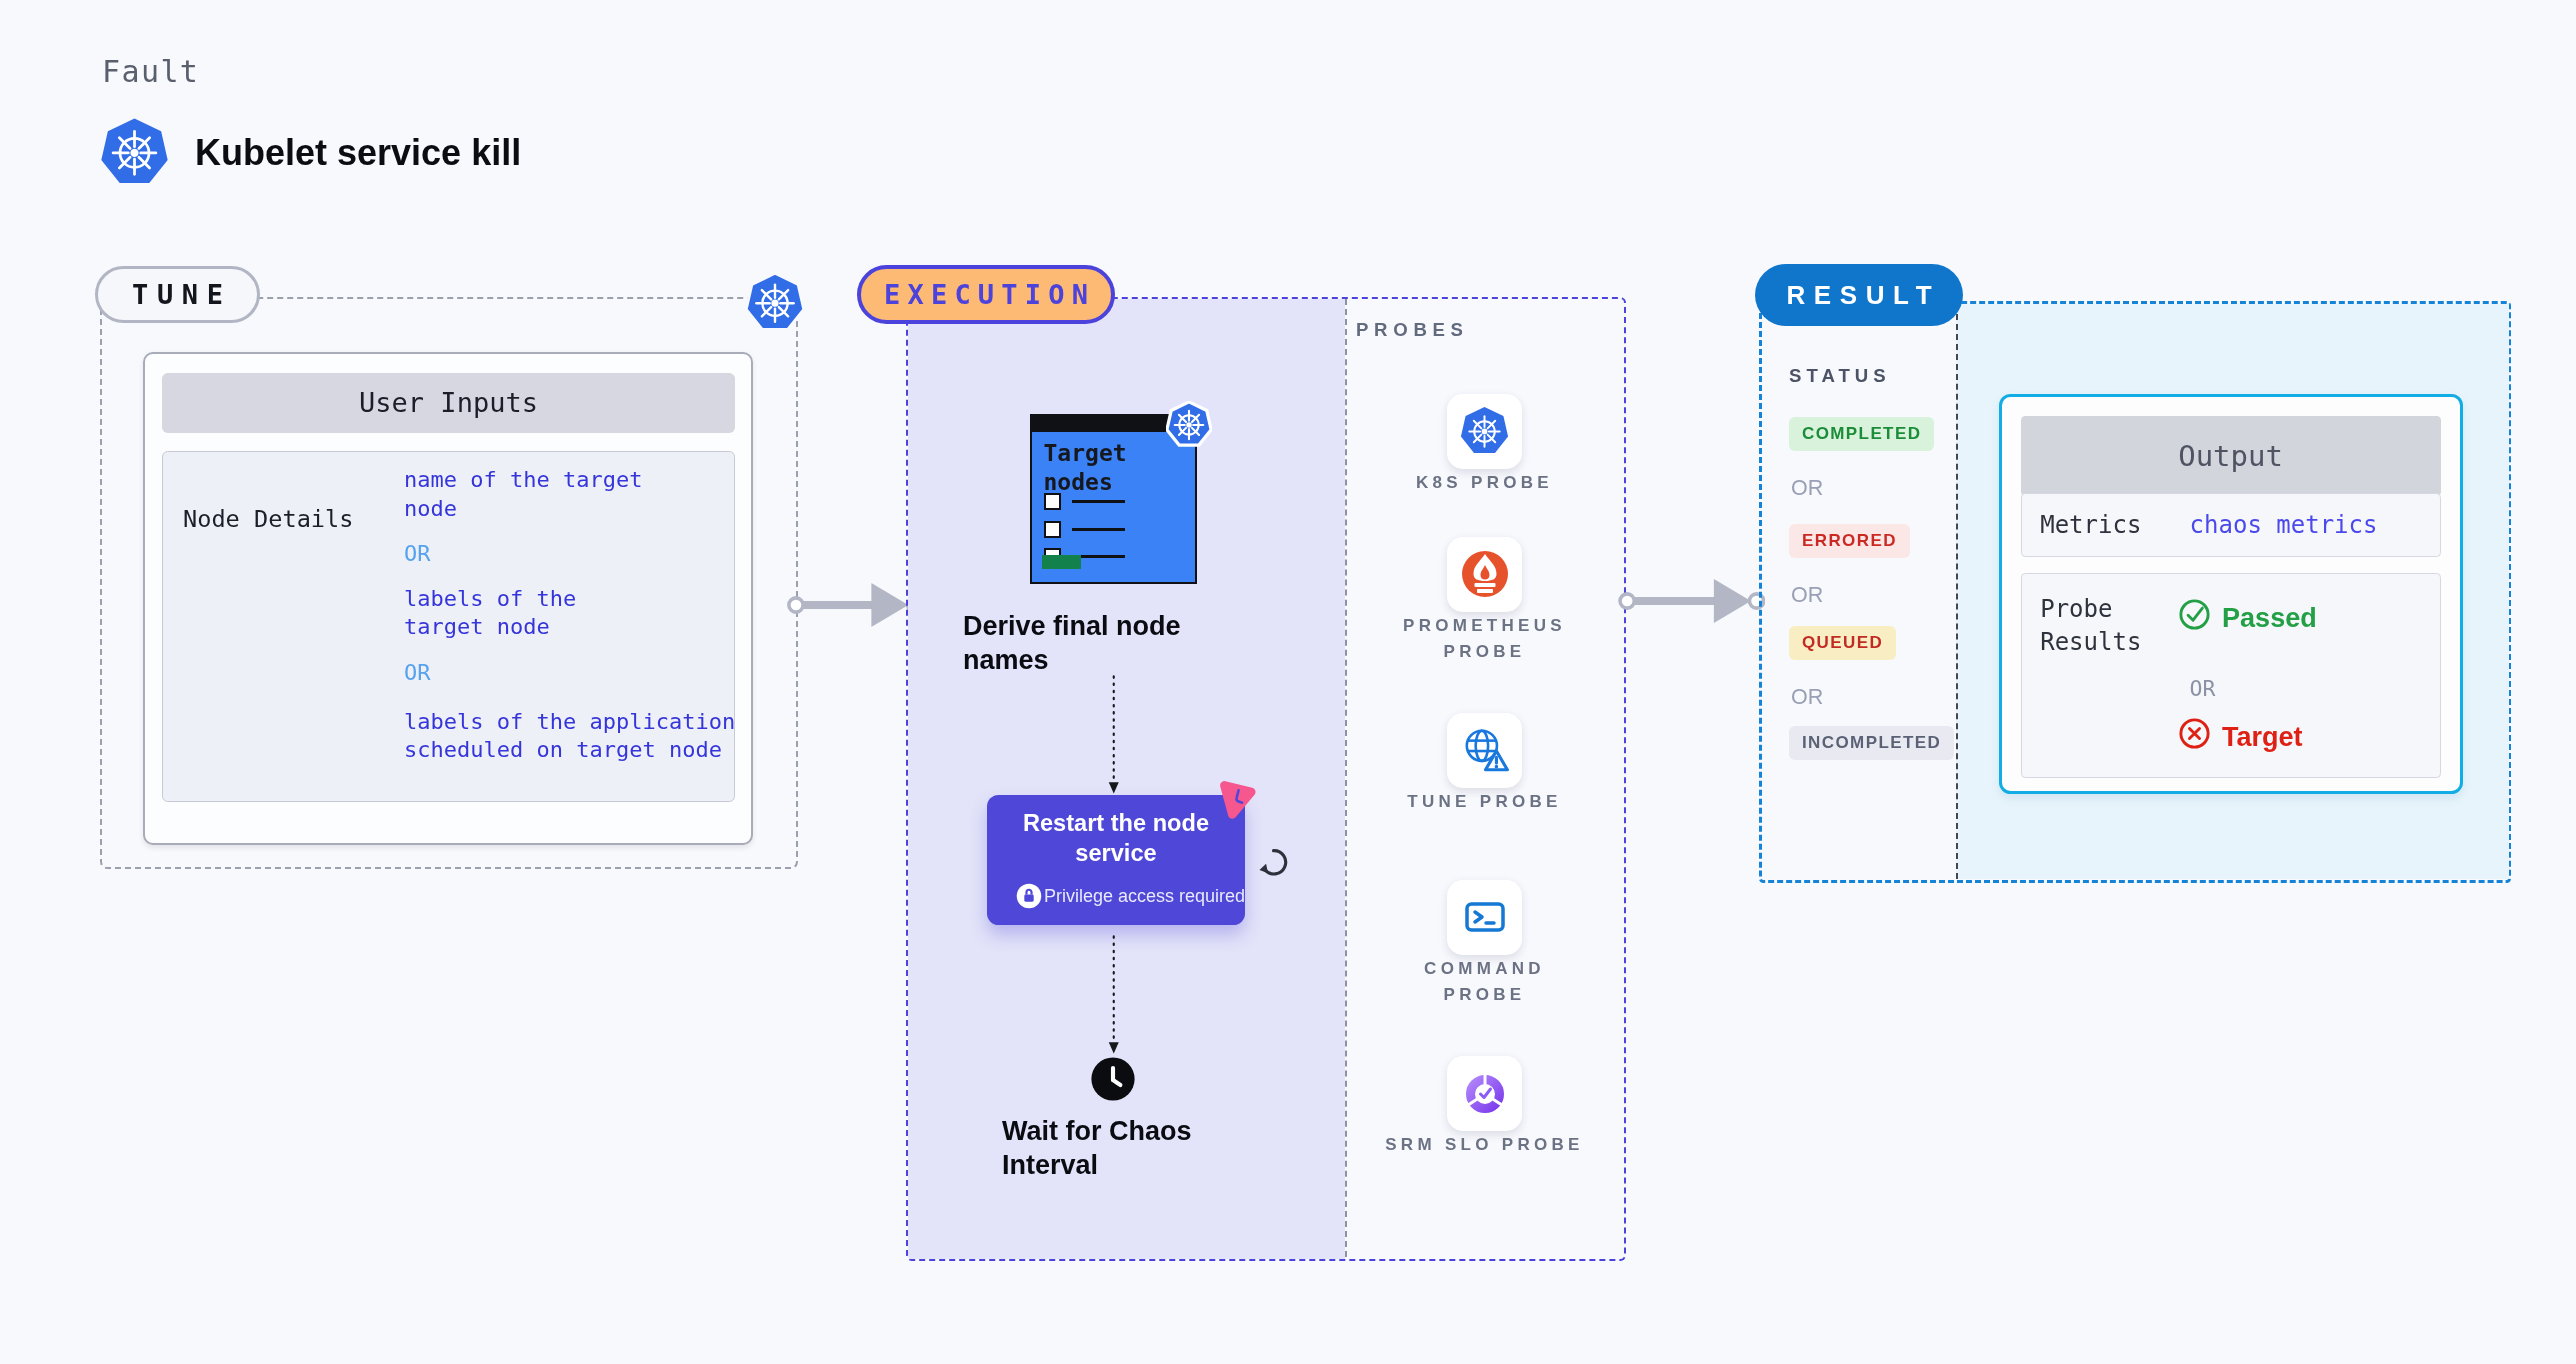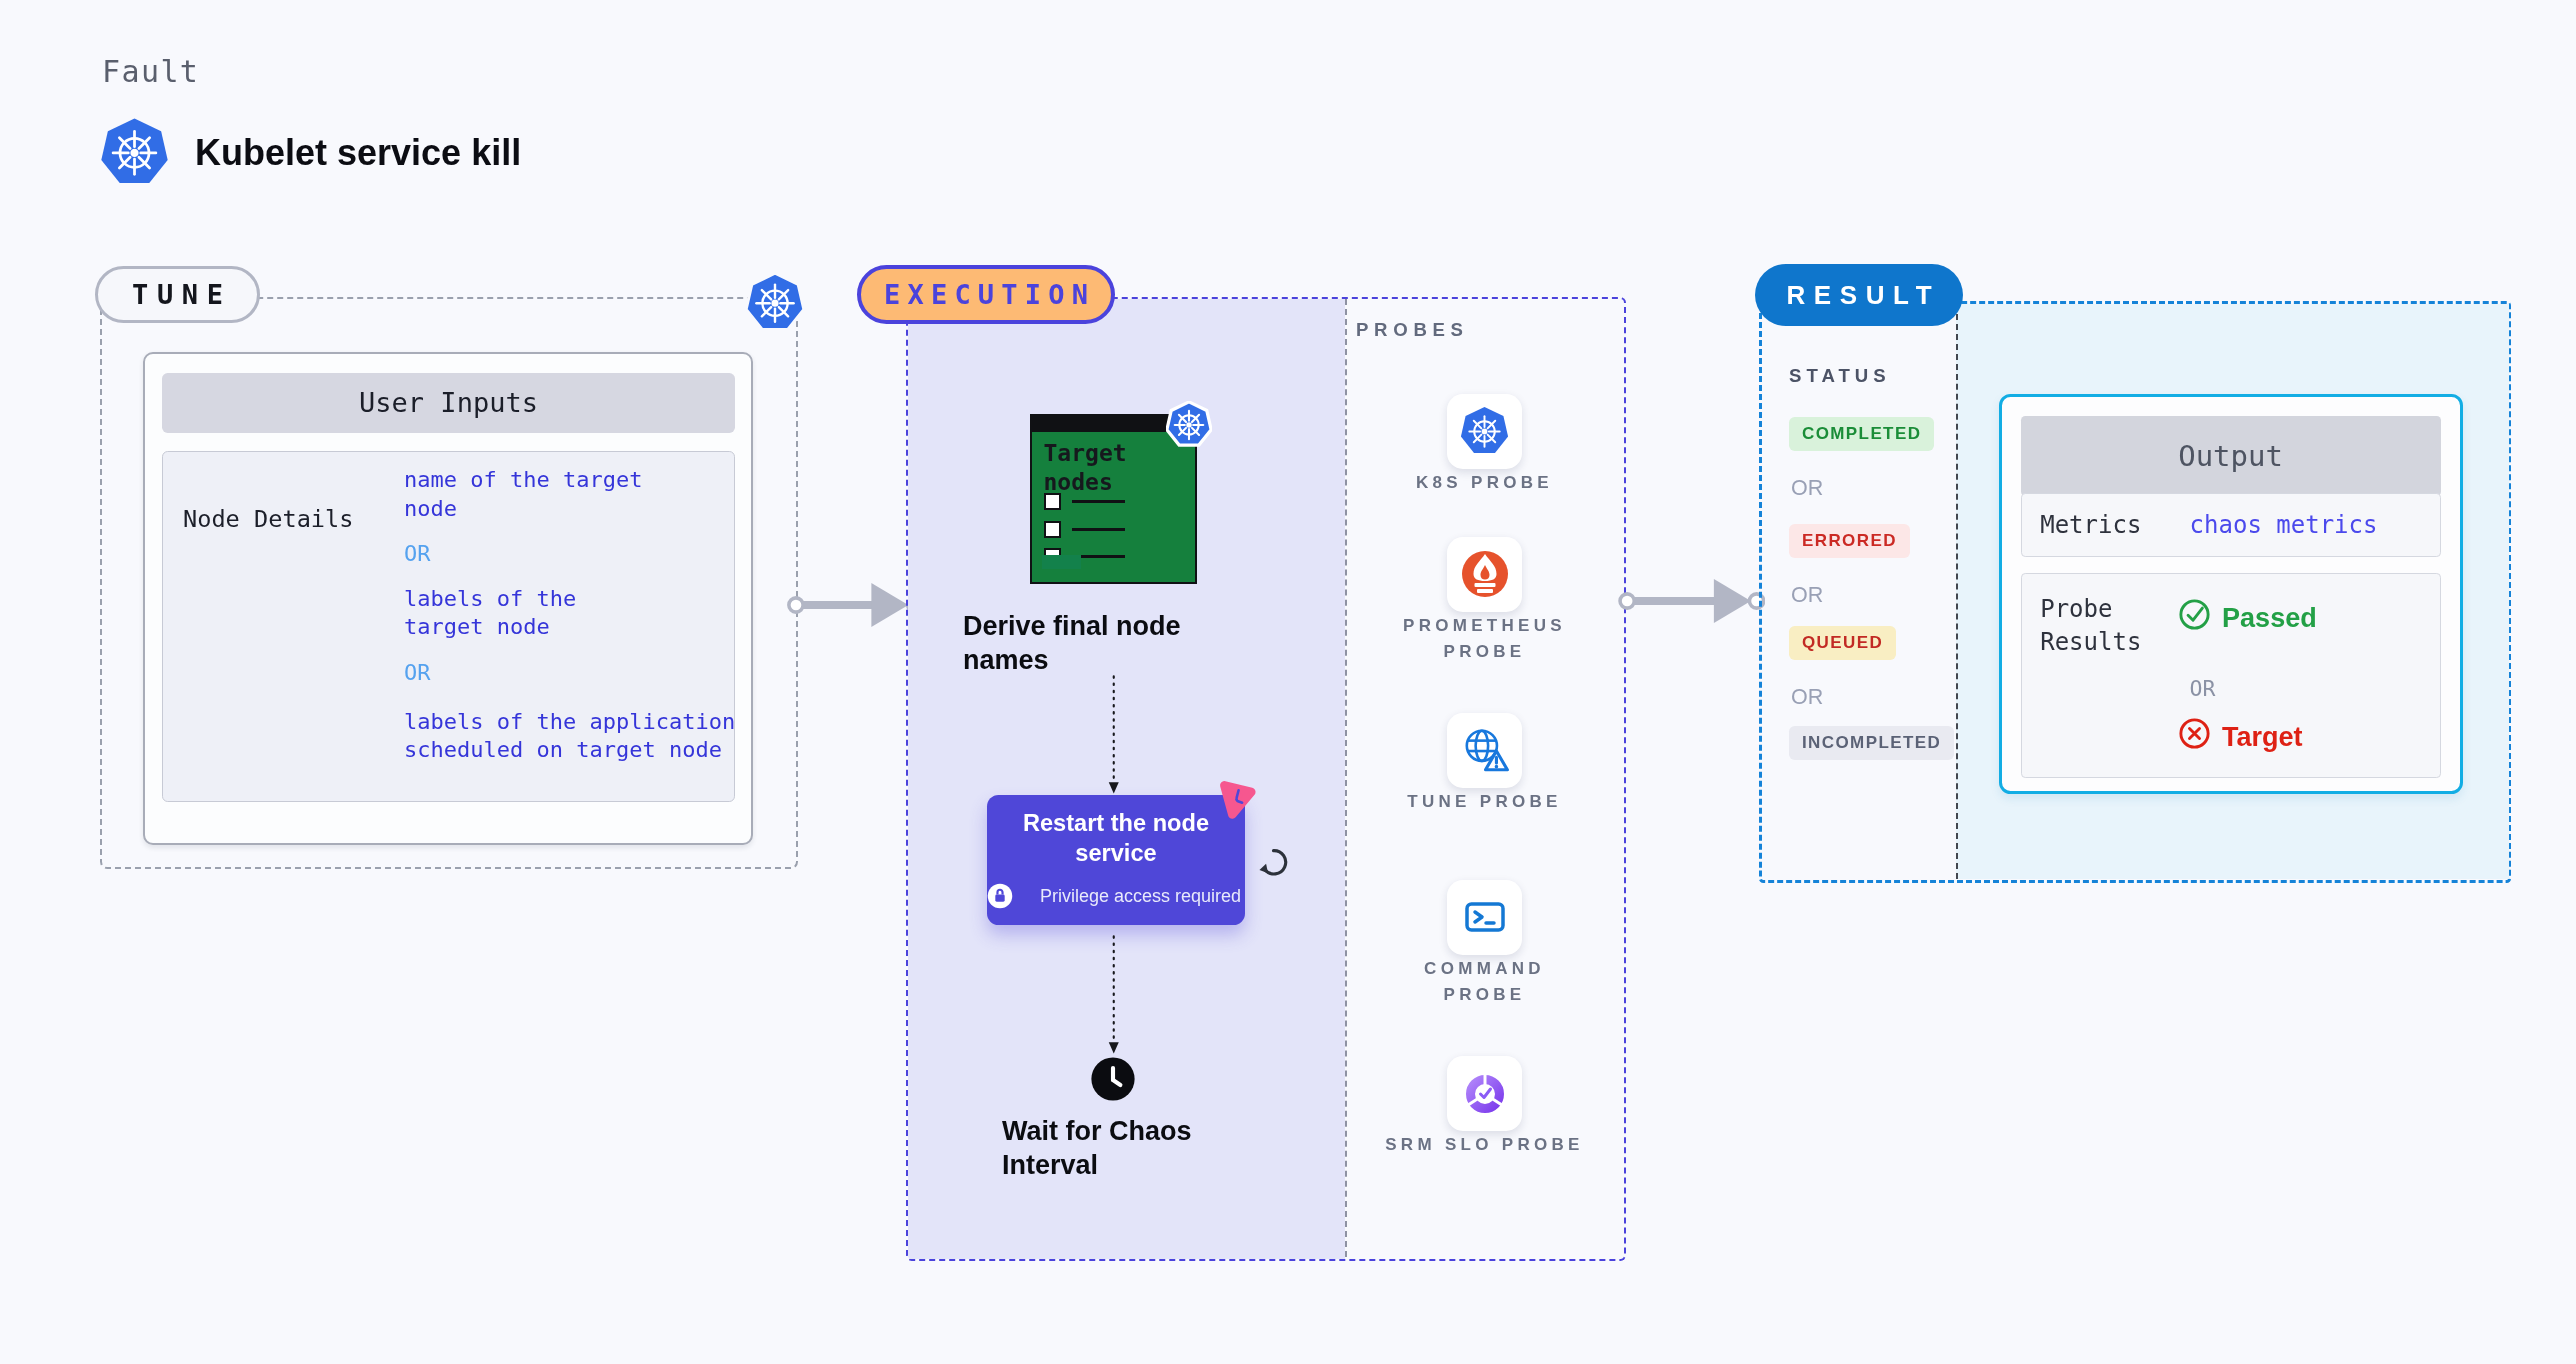--- a/index.html
+++ b/index.html
@@ -42,35 +42,35 @@
   .vals .v1{width:265px;}
   .vals .v2{width:201px;}
   .vals .v3{width:340px;}
   .vals .or{color:#55a2ef;margin:17px 0 15.8px 0;}
   .vals .v3{margin-top:20px;}
 
   
   .flow-arrow{pointer-events:none;}
 
   
-  .target-card{left:1030px;top:414px;width:167px;height:170px;background:#15803d;border:2.9px solid #101114;}
+  .target-card{left:1030px;top:414px;width:167px;height:170px;background:#3b82f6;border:2.9px solid #101114;}
   .target-bar{left:-0.7px;top:-0.7px;width:163px;height:17px;background:#101114;}
   .target-title{left:11.5px;top:23px;width:122px;font-size:23px;font-weight:bold;line-height:1.28;color:#16181d;
                 font-family:"DejaVu Sans Mono","Liberation Mono",monospace;}
   .chk-row{position:absolute;left:11.5px;display:flex;align-items:center;}
   .chk-box{width:17px;height:17px;border:2.1px solid #101114;background:#fff;}
   .chk-line{width:53px;height:2.9px;background:#101114;margin-left:11.5px;}
   .target-green{left:10px;top:139px;width:39px;height:14.3px;background:#13814b;}
   .step-text{font-size:27px;font-weight:bold;color:#0b0c11;text-align:left;line-height:1.25;}
   .derive{left:963px;top:610px;width:301px;}
   .wait{left:1002px;top:1115px;width:222px;}
   .restart-card{left:987px;top:795px;width:258px;height:130px;background:#4f47d8;border-radius:11.5px;
                 box-shadow:0 10px 17px rgba(79,71,216,.30);}
   .restart-title{left:10px;top:14.3px;width:238px;font-size:23.6px;font-weight:bold;color:#ffffff;text-align:center;line-height:1.25;}
-  .restart-chip{left:0;bottom:14.3px;width:100%;display:flex;align-items:center;justify-content:flex-start;gap:27px;}
+  .restart-chip{left:0;bottom:14.3px;width:100%;display:flex;align-items:center;justify-content:flex-end;gap:2px;}
   .chip-text{font-size:18px;color:#e9eafb;}
 
   
   .probes-heading{left:1356px;top:319px;font-size:18.6px;font-weight:bold;letter-spacing:5.7px;color:#626a7d;}
   .probe-card{width:75px;height:75px;background:#ffffff;border-radius:15.8px;box-shadow:0 3.6px 8.6px rgba(25,35,70,.12);
               display:flex;align-items:center;justify-content:center;}
   .probe-label{width:201px;text-align:center;font-size:17px;font-weight:bold;letter-spacing:4.3px;color:#6b7284;line-height:1.55;}
 
   
   .status-heading{left:1789px;top:365px;font-size:18.6px;font-weight:bold;letter-spacing:5px;color:#4c5366;}

